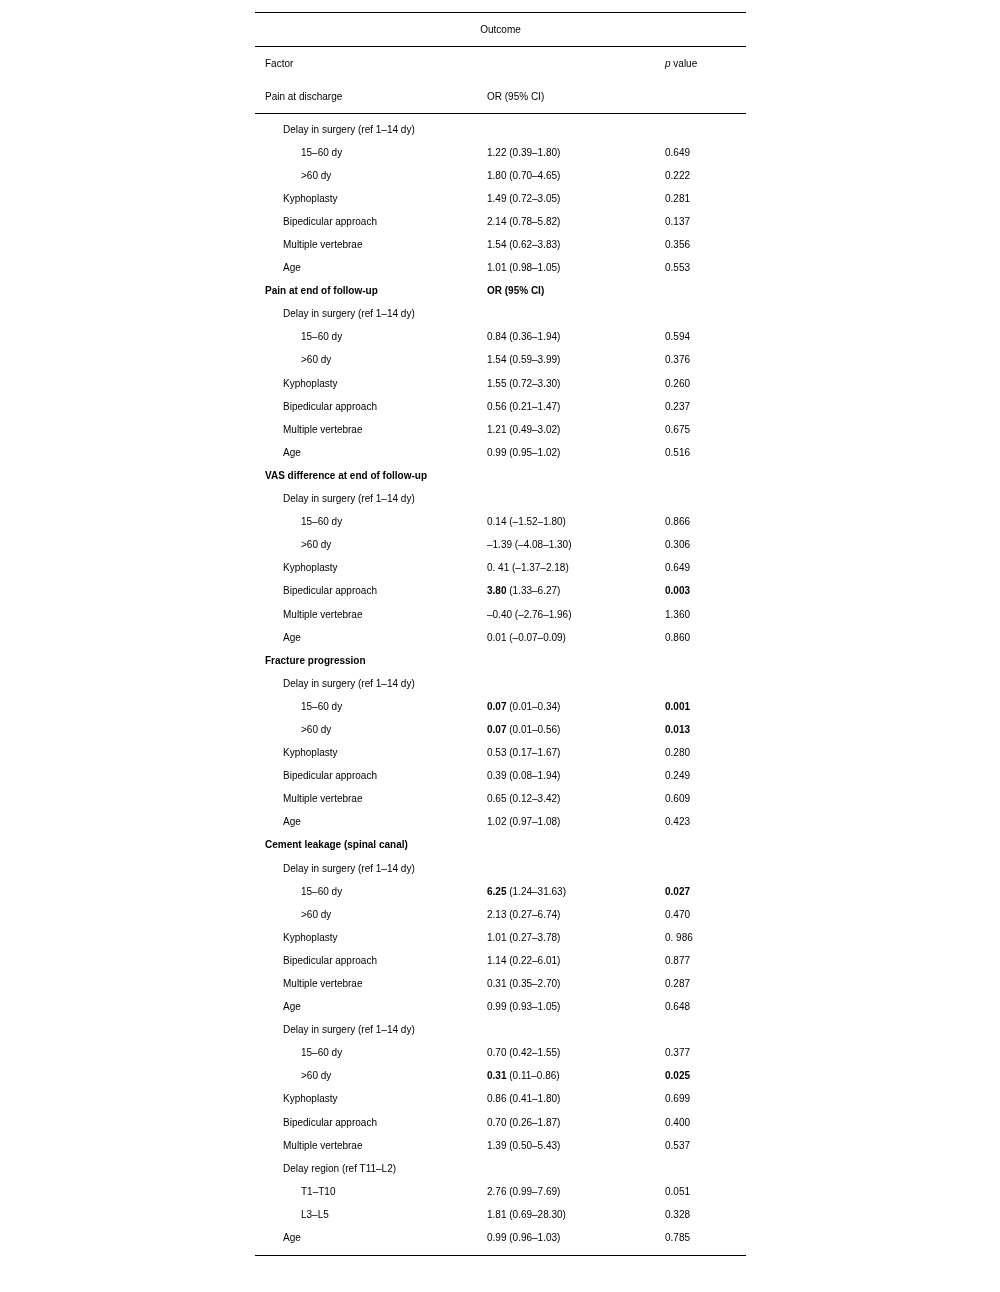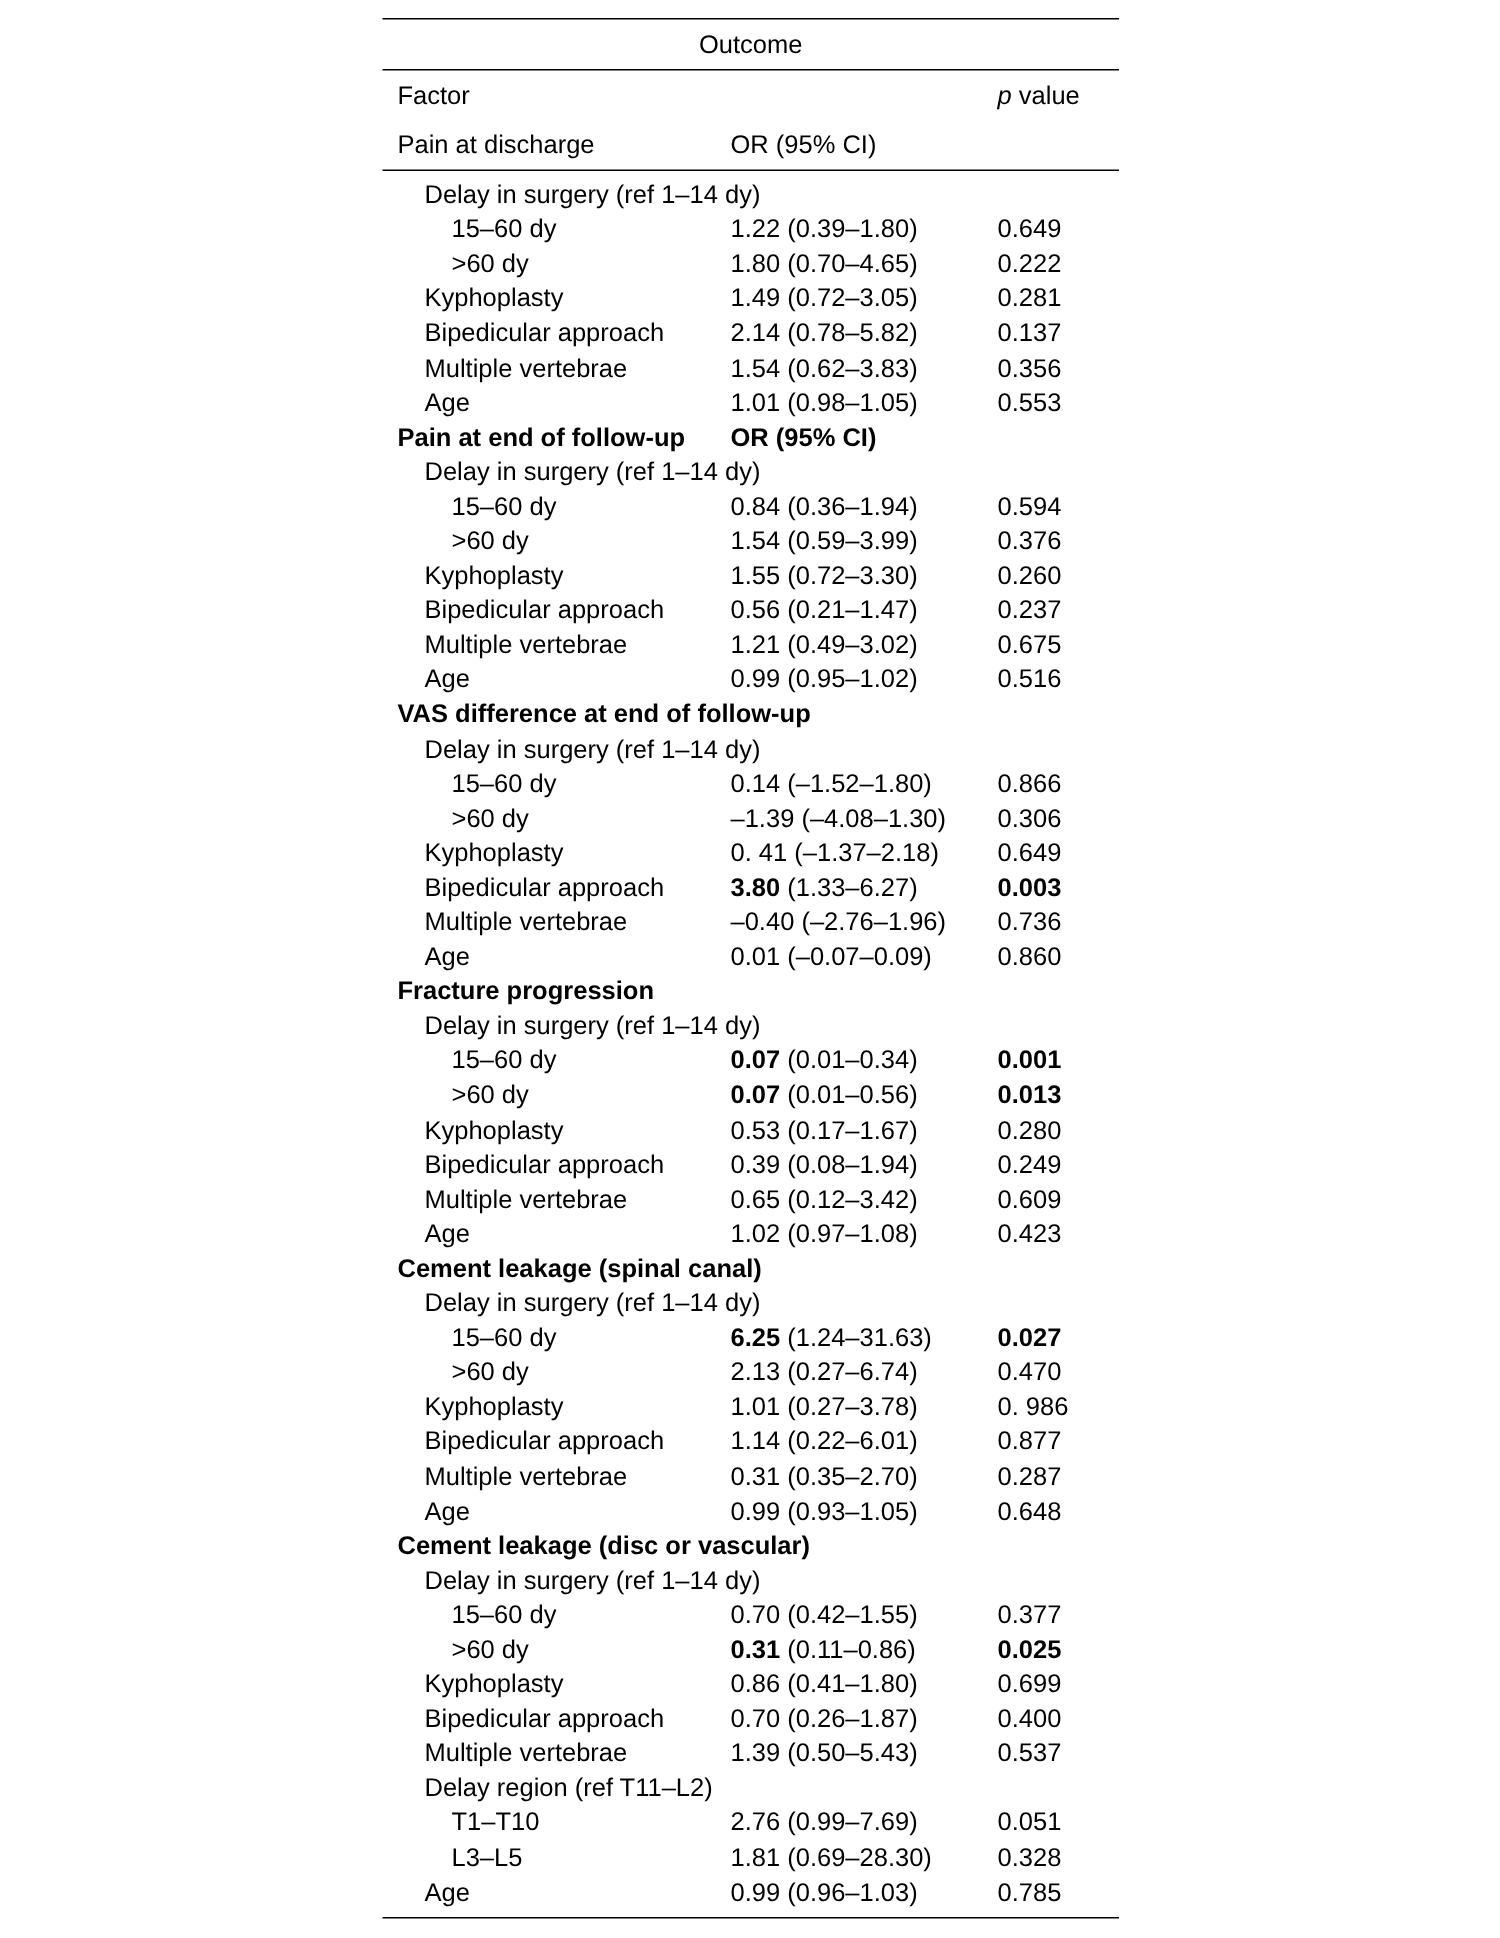--- a/index.html
+++ b/index.html
@@ -18,21 +18,21 @@
     background: #fff;
     overflow: hidden;
   }
   .table {
     position: absolute;
     left: 255px;
     top: 12px;
     width: 491px;
     border-top: 1.5px solid #000;
     border-bottom: 1.5px solid #000;
-    font-size: 17px;
+    font-size: 10px;
   }
   .outcome-row {
     height: 33px;
     display: flex;
     align-items: center;
     justify-content: center;
     border-bottom: 1px solid #000;
   }
   .head-grid {
     border-bottom: 1.5px solid #000;
@@ -182,21 +182,21 @@
           <div class="cell">0.649</div>
         </div>
         <div class="row">
           <div class="cell factor indent-1 italic">Bipedicular approach</div>
           <div class="cell"><span class="bold">3.80</span> (1.33–6.27)</div>
           <div class="cell bold">0.003</div>
         </div>
         <div class="row">
           <div class="cell factor indent-1 italic">Multiple vertebrae</div>
           <div class="cell">–0.40 (–2.76–1.96)</div>
-          <div class="cell">0.736</div>
+          <div class="cell">1.360</div>
         </div>
         <div class="row">
           <div class="cell factor indent-1 italic">Age</div>
           <div class="cell">0.01 (–0.07–0.09)</div>
           <div class="cell">0.860</div>
         </div>
         <div class="row">
           <div class="cell factor indent-0 bold">Fracture progression</div>
           <div class="cell"></div>
           <div class="cell"></div>
@@ -268,25 +268,20 @@
         </div>
         <div class="row">
           <div class="cell factor indent-1 italic">Multiple vertebrae</div>
           <div class="cell">0.31 (0.35–2.70)</div>
           <div class="cell">0.287</div>
         </div>
         <div class="row">
           <div class="cell factor indent-1 italic">Age</div>
           <div class="cell">0.99 (0.93–1.05)</div>
           <div class="cell">0.648</div>
-        </div>
-        <div class="row">
-          <div class="cell factor indent-0 bold">Cement leakage (disc or vascular)</div>
-          <div class="cell"></div>
-          <div class="cell"></div>
         </div>
         <div class="row">
           <div class="cell factor indent-1 italic">Delay in surgery (ref 1–14 dy)</div>
           <div class="cell"></div>
           <div class="cell"></div>
         </div>
         <div class="row">
           <div class="cell factor indent-2 plain">15–60 dy</div>
           <div class="cell">0.70 (0.42–1.55)</div>
           <div class="cell">0.377</div>

